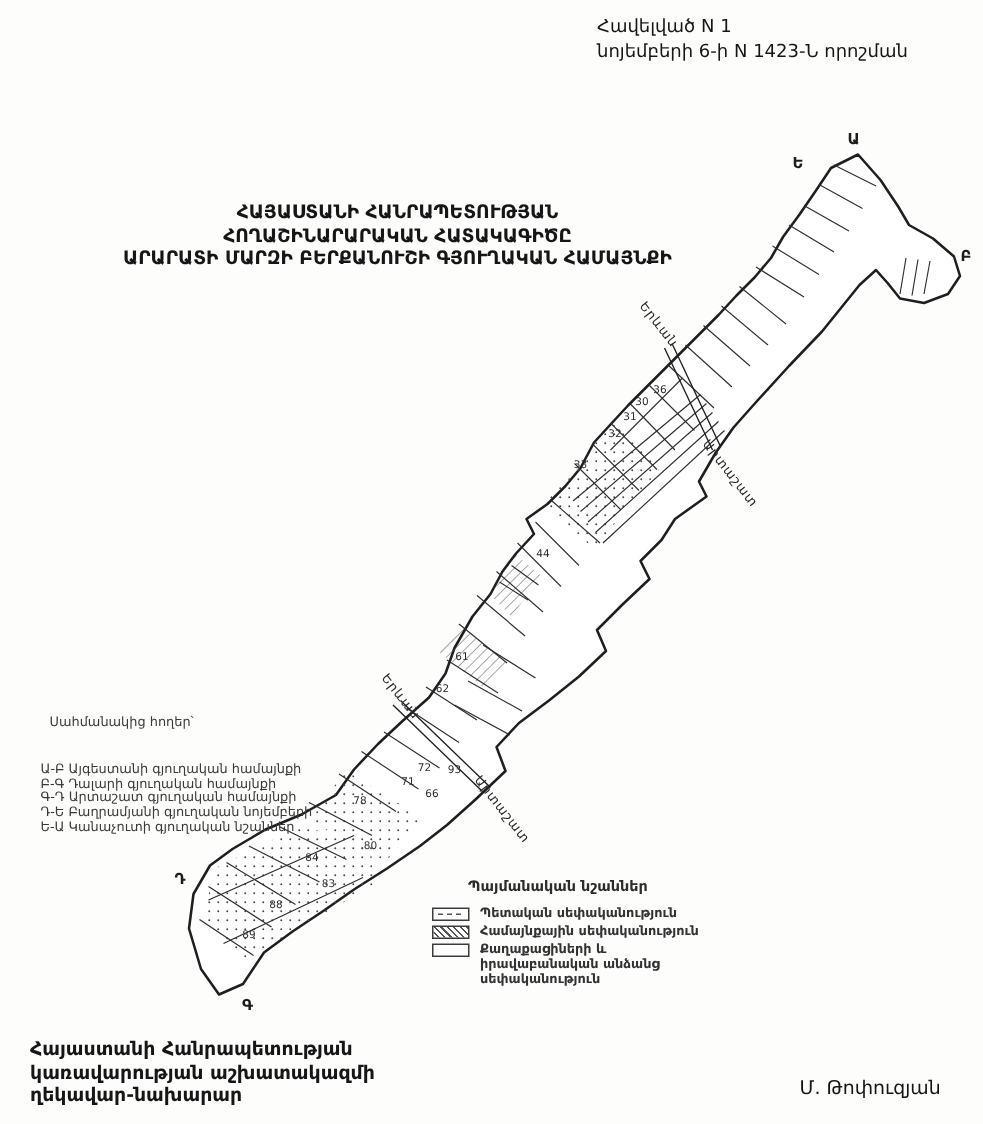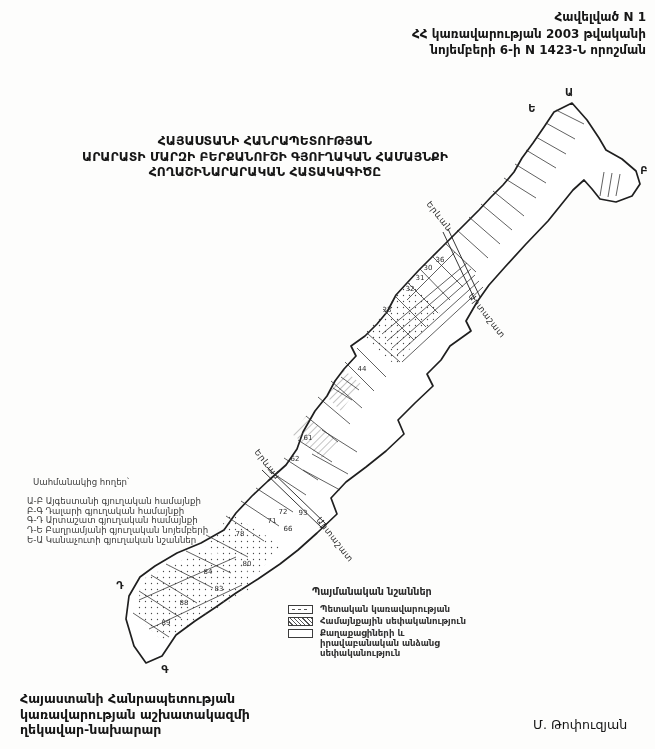--- a/index.html
+++ b/index.html
@@ -3,26 +3,26 @@
 <meta charset="utf-8">
 <style>
   html,body{margin:0;padding:0;}
   body{
     width:655px;height:749px;position:relative;overflow:hidden;
     background:#fdfdfc;color:#161616;
     font-family:"DejaVu Sans",sans-serif;
     -webkit-font-smoothing:antialiased;
   }
   .abs{position:absolute;}
-  .hdr{left:398px;top:9px;width:248px;text-align:right;
-       font-weight:700;font-size:12px;line-height:16.5px;white-space:nowrap;}
+  .hdr{left:398px;top:9px;width:248px;text-align:left;
+       font-weight:400;font-size:12px;line-height:16.5px;white-space:nowrap;}
   .maintitle{left:55px;top:133px;width:420px;text-align:center;
        font-weight:700;font-size:12.4px;line-height:15.5px;white-space:nowrap;}
   .adjacent{left:27px;top:478px;font-size:8.6px;line-height:9.8px;color:#3a3a3a;}
-  .adjacent .ttl{margin-left:6px;margin-bottom:9px;}
+  .adjacent .ttl{margin-left:6px;margin-bottom:21px;}
   .symlegend{left:288px;top:586px;font-size:8.6px;color:#333;font-weight:bold;}
   .symtitle{margin-left:24px;margin-bottom:7px;font-size:9.6px;color:#2c2c2c;}
   .symrow{display:flex;align-items:flex-start;margin-bottom:2px;}
   .swatch{flex:0 0 auto;width:23px;height:7px;border:1px solid #3c3c3c;margin-right:7px;margin-top:1px;background:#fff;}
   .sw-h{background:repeating-linear-gradient(90deg,#555 0 3px,transparent 3px 6px) 3px 3px / 17px 1px no-repeat #fff;}
   .sw-d{background:repeating-linear-gradient(45deg,transparent 0 2px,#555 2px 3px) #fff;}
   .sw-b{background:#fff;}
   .symlabel{width:150px;}
   .footerleft{left:20px;top:691px;font-weight:700;font-size:12.6px;line-height:15.6px;white-space:nowrap;}
   .footerright{left:533px;top:717px;font-weight:400;font-size:12.6px;white-space:nowrap;}
@@ -153,47 +153,46 @@
       <text class="boundary-letter" transform="translate(532,112)">Ե</text>
       <text class="road-label" transform="translate(426,204) rotate(52)">Երևան</text>
       <text class="road-label" transform="translate(468,296) rotate(52)">Արտաշատ</text>
       <text class="road-label" transform="translate(254,452) rotate(52)">Երևան</text>
       <text class="road-label" transform="translate(316,520) rotate(52)">Արտաշատ</text>
     </g>
 </svg>
 
 <div class="abs hdr">
     <div>Հավելված N 1</div>
-    <div>ՀՀ կառավարության 2003 թվականի</div>
     <div>նոյեմբերի 6-ի N 1423-Ն որոշման</div>
   </div>
 
 <div class="abs maintitle">
     <div>ՀԱՅԱՍՏԱՆԻ ՀԱՆՐԱՊԵՏՈՒԹՅԱՆ</div>
+    <div>ՀՈՂԱՇԻՆԱՐԱՐԱԿԱՆ ՀԱՏԱԿԱԳԻԾԸ</div>
     <div>ԱՐԱՐԱՏԻ ՄԱՐԶԻ ԲԵՐՔԱՆՈՒՇԻ ԳՅՈՒՂԱԿԱՆ ՀԱՄԱՅՆՔԻ</div>
-    <div>ՀՈՂԱՇԻՆԱՐԱՐԱԿԱՆ ՀԱՏԱԿԱԳԻԾԸ</div>
   </div>
 
 <div class="abs adjacent">
   <div class="ttl">Սահմանակից հողեր՝</div>
   <div>
       <div>Ա-Բ Այգեստանի գյուղական համայնքի</div>
       <div>Բ-Գ Դալարի գյուղական համայնքի</div>
       <div>Գ-Դ Արտաշատ գյուղական համայնքի</div>
       <div>Դ-Ե Բաղրամյանի գյուղական նոյեմբերի</div>
       <div>Ե-Ա Կանաչուտի գյուղական նշաններ</div>
     </div>
 </div>
 
 <div class="abs symlegend">
   <div class="symtitle">Պայմանական նշաններ</div>
   <div id="symitems">
       <div class="symrow">
         <span class="swatch sw-h"></span>
-        <span class="symlabel">Պետական կառավարության</span>
+        <span class="symlabel">Պետական սեփականություն</span>
       </div>
       <div class="symrow">
         <span class="swatch sw-d"></span>
         <span class="symlabel">Համայնքային սեփականություն</span>
       </div>
       <div class="symrow">
         <span class="swatch sw-b"></span>
         <span class="symlabel">Քաղաքացիների և իրավաբանական անձանց սեփականություն</span>
       </div>
     </div>

